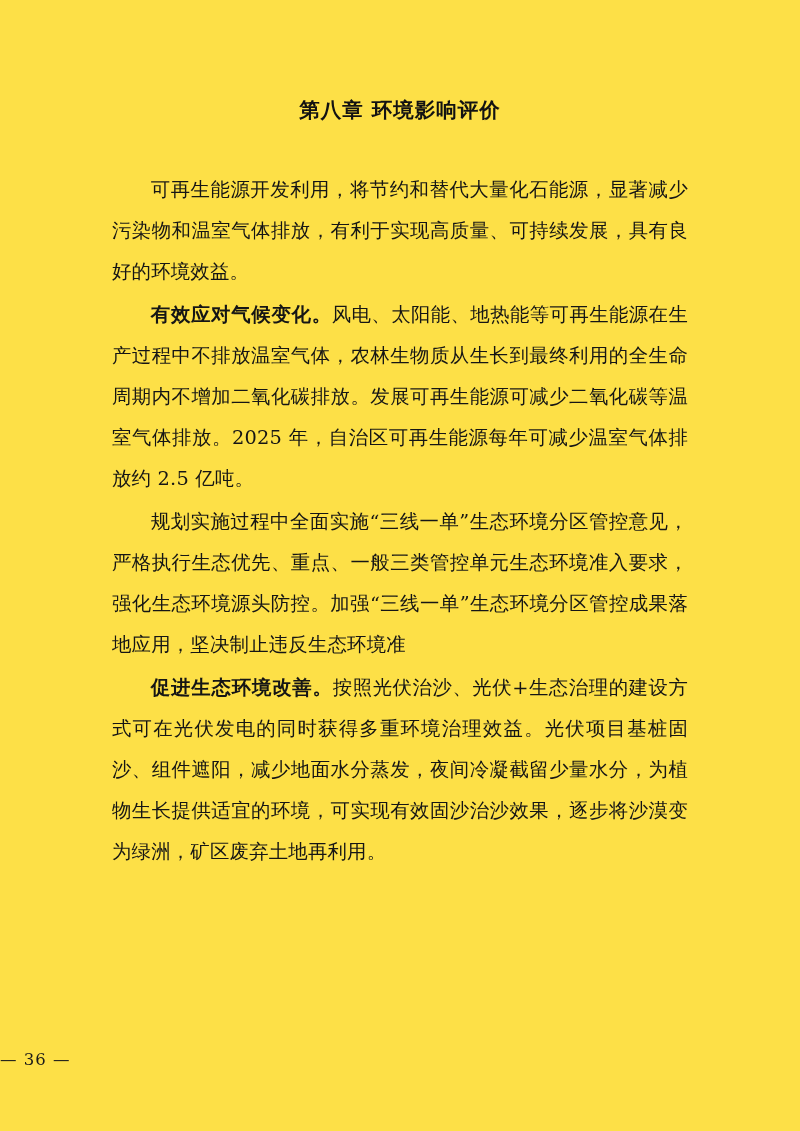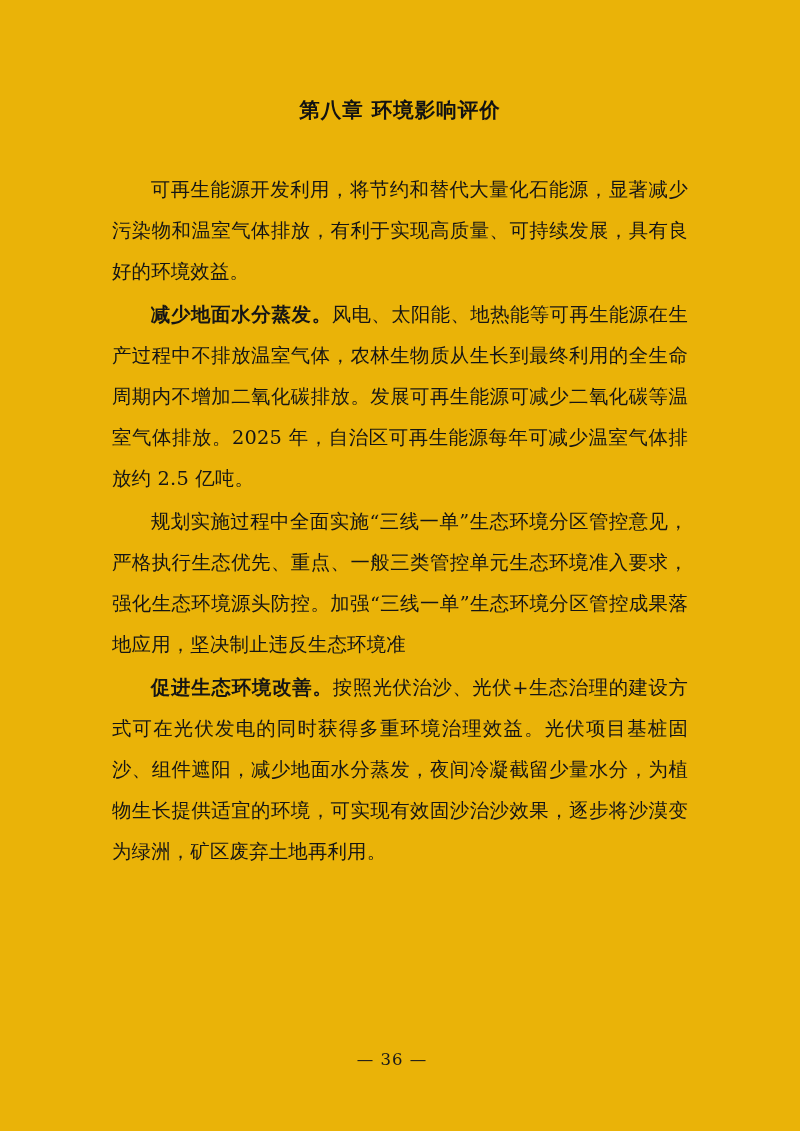--- a/index.html
+++ b/index.html
@@ -8,21 +8,21 @@
     background: #ffffff;
   }
   body {
     font-family: "DejaVu Serif", "Liberation Serif", serif;
     color: #1a1a1a;
   }
   .page {
     position: relative;
     width: 800px;
     height: 1131px;
-    background: #eab308;
+    background: #fde047;
     box-sizing: border-box;
     overflow: hidden;
   }
   .content {
     position: absolute;
     left: 112px;
     top: 96px;
     width: 576px;
   }
   .doc-title {
@@ -48,42 +48,42 @@
   p.para .lead {
     font-family: "DejaVu Sans", "Liberation Sans", sans-serif;
     font-weight: bold;
     letter-spacing: 0.5px;
   }
   .footer {
     position: absolute;
     left: 0;
     right: 16px;
     top: 1050px;
-    text-align: center;
+    text-align: left;
     font-family: "DejaVu Serif", "Liberation Serif", serif;
     font-size: 16.5px;
     color: #1a1a1a;
     letter-spacing: 1px;
   }
 </style>
 </head>
 <body>
 
 <div class="page">
 
   <div class="content">
 
     <h1 class="doc-title">第八章 环境影响评价</h1>
 
     <p class="para">
       <span class="lead"></span><span>可再生能源开发利用，将节约和替代大量化石能源，显著减少污染物和温室气体排放，有利于实现高质量、可持续发展，具有良好的环境效益。</span>
     </p>
 
     <p class="para">
-      <span class="lead">减少地面水分蒸发。</span><span>风电、太阳能、地热能等可再生能源在生产过程中不排放温室气体，农林生物质从生长到最终利用的全生命周期内不增加二氧化碳排放。发展可再生能源可减少二氧化碳等温室气体排放。2025 年，自治区可再生能源每年可减少温室气体排放约 2.5 亿吨。</span>
+      <span class="lead">有效应对气候变化。</span><span>风电、太阳能、地热能等可再生能源在生产过程中不排放温室气体，农林生物质从生长到最终利用的全生命周期内不增加二氧化碳排放。发展可再生能源可减少二氧化碳等温室气体排放。2025 年，自治区可再生能源每年可减少温室气体排放约 2.5 亿吨。</span>
     </p>
 
 
     <p class="para">
       <span class="lead"></span><span>规划实施过程中全面实施“三线一单”生态环境分区管控意见，严格执行生态优先、重点、一般三类管控单元生态环境准入要求，强化生态环境源头防控。加强“三线一单”生态环境分区管控成果落地应用，坚决制止违反生态环境准</span>
     </p>
 
     <p class="para">
       <span class="lead">促进生态环境改善。</span><span>按照光伏治沙、光伏+生态治理的建设方式可在光伏发电的同时获得多重环境治理效益。光伏项目基桩固沙、组件遮阳，减少地面水分蒸发，夜间冷凝截留少量水分，为植物生长提供适宜的环境，可实现有效固沙治沙效果，逐步将沙漠变为绿洲，矿区废弃土地再利用。</span>
     </p>

